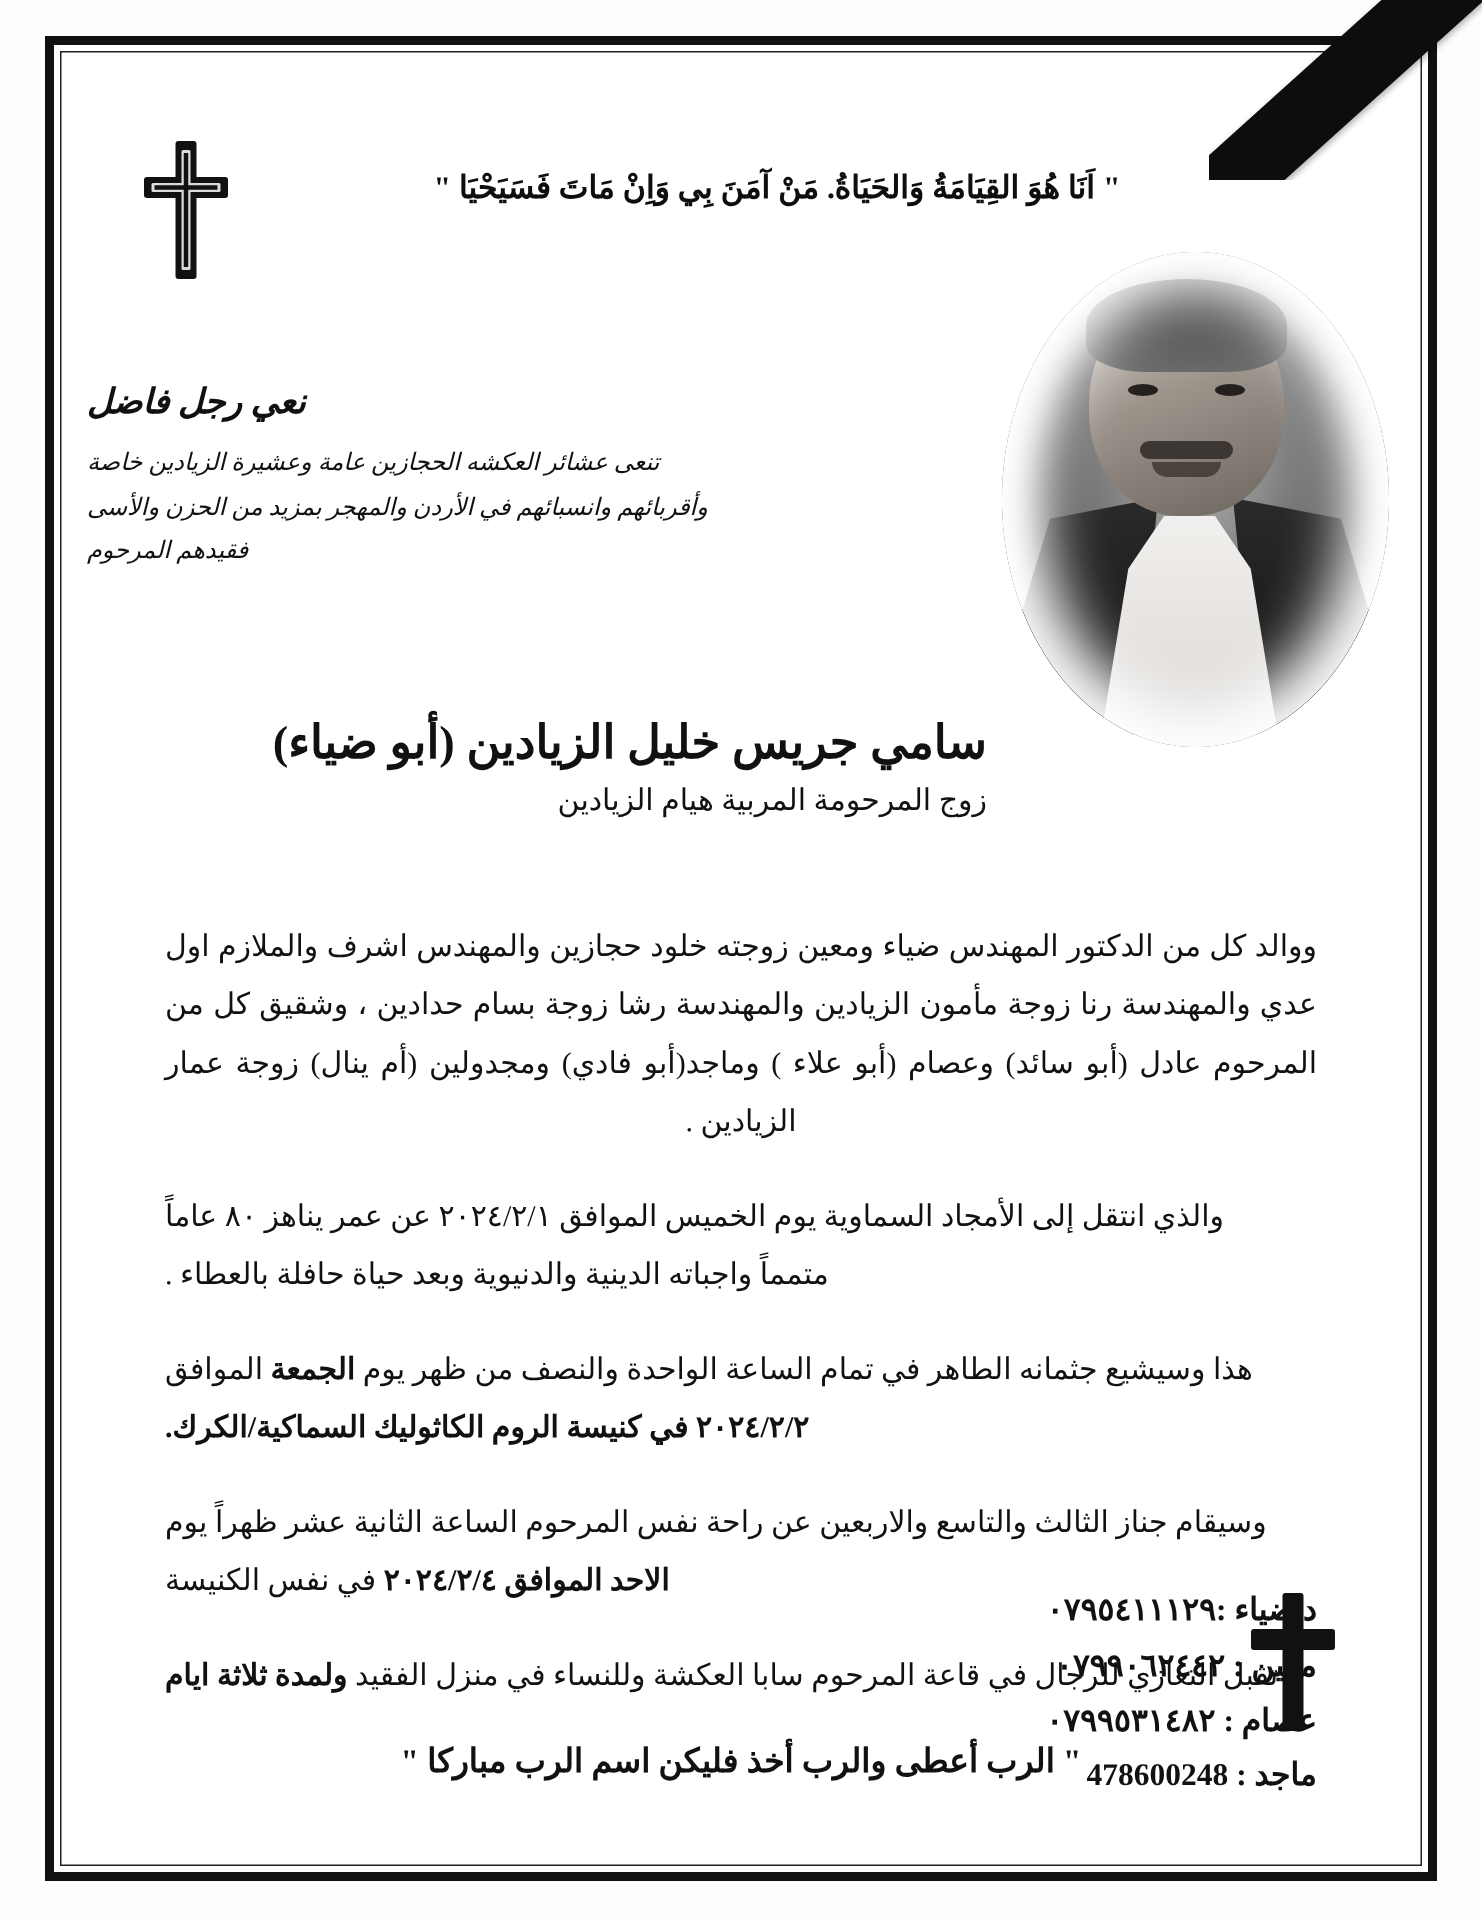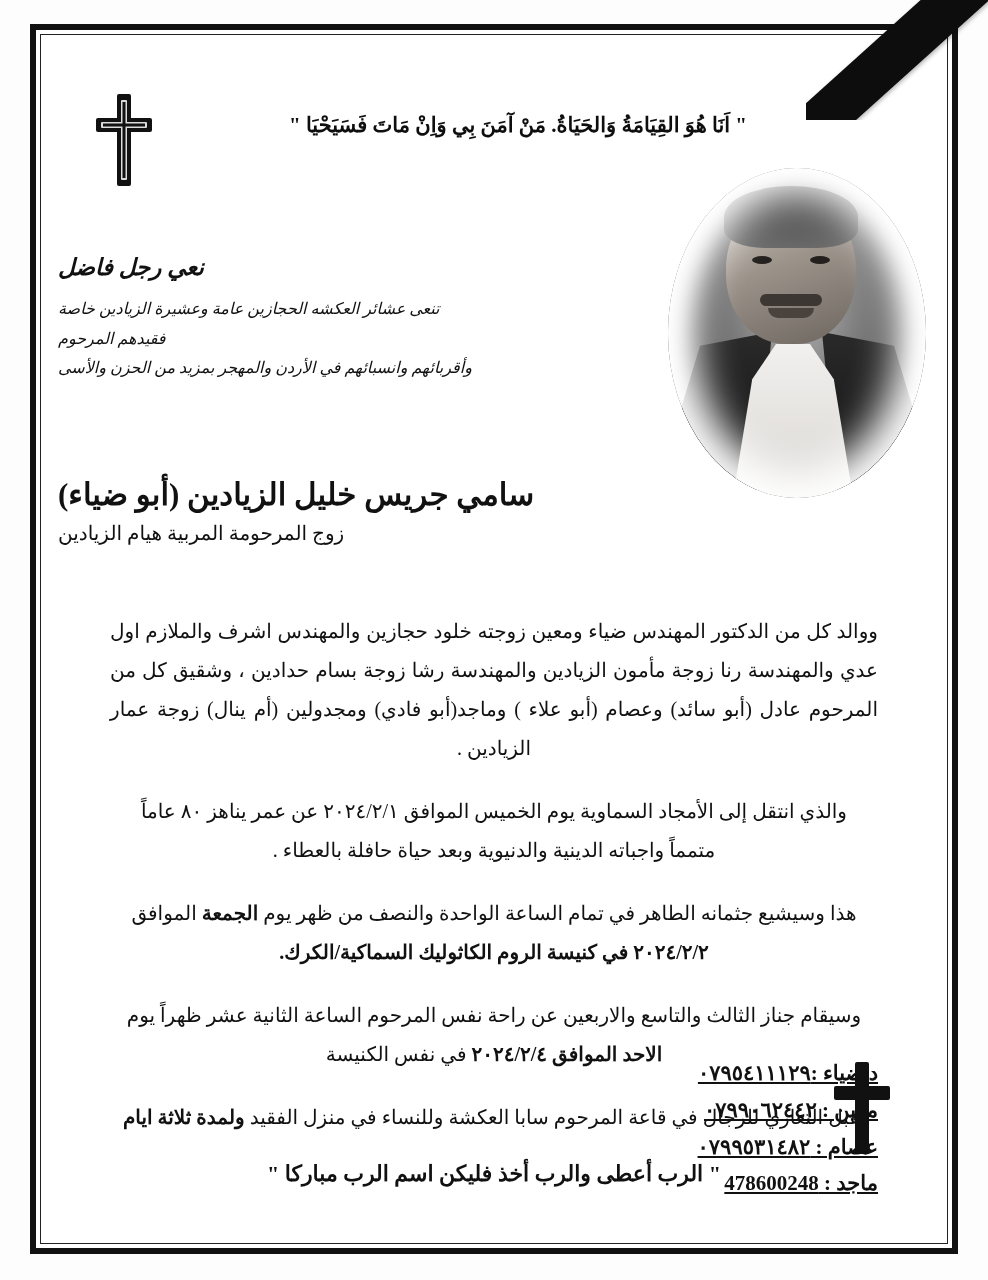--- a/index.html
+++ b/index.html
@@ -209,21 +209,21 @@
   .intro .p {
     font-size: 16px;
     line-height: 1.85;
   }
 
   .name-block {
     position: absolute;
     top: 424px;
     right: 276px;
     width: 600px;
-    text-align: left;
+    text-align: right;
   }
   .name-block .name {
     font-size: 31px;
     font-weight: 700;
     letter-spacing: 0.5px;
   }
   .name-block .spouse {
     font-size: 20px;
     margin-top: 8px;
   }
@@ -231,21 +231,21 @@
   
   .body-text {
     position: absolute;
     top: 560px;
     right: 56px;
     left: 56px;
   }
   .para {
     font-size: 20px;
     line-height: 1.95;
-    text-align: center;
+    text-align: left;
     margin: 0 0 24px 0;
   }
   .para.just {
     text-align: justify;
     text-align-last: center;
   }
   .b { font-weight: 700; }
   .u { }
 
   .verse-bottom {
@@ -259,21 +259,21 @@
   .contacts {
     position: absolute;
     bottom: 26px;
     right: 56px;
     text-align: right;
     font-size: 21px;
     font-weight: 700;
     line-height: 1.75;
     direction: rtl;
   }
-  .contacts div { white-space: nowrap; text-decoration: underline; }
+  .contacts div { white-space: nowrap; }
 </style>
 </head>
 <body>
 
 <div class="page">
   <div class="border-frame">
     <div class="border-inner"></div>
   </div>
 
   <div class="ribbon">
@@ -312,22 +312,22 @@
           <i></i>
         </div>
       <div class="moustache"></div>
       <div class="mouth"></div>
       <div class="vignette"></div>
     </div>
 
     <div class="intro">
       <div class="h1">نعي رجل فاضل</div>
       <div class="p">تنعى عشائر العكشه الحجازين عامة وعشيرة الزيادين خاصة</div>
+      <div class="p">وأقربائهم وانسبائهم في الأردن والمهجر بمزيد من الحزن والأسى</div>
       <div class="p">فقيدهم المرحوم</div>
-      <div class="p">وأقربائهم وانسبائهم في الأردن والمهجر بمزيد من الحزن والأسى</div>
     </div>
 
     <div class="name-block">
       <div class="name">سامي جريس خليل الزيادين (أبو ضياء)</div>
       <div class="spouse">زوج المرحومة المربية هيام الزيادين</div>
     </div>
 
     <div class="body-text">
       <p class="para just">ووالد كل من الدكتور المهندس ضياء ومعين زوجته خلود حجازين والمهندس اشرف والملازم اول عدي والمهندسة رنا زوجة مأمون الزيادين والمهندسة رشا زوجة بسام حدادين ، وشقيق كل من المرحوم عادل (أبو سائد) وعصام (أبو علاء ) وماجد(أبو فادي) ومجدولين (أم ينال) زوجة عمار الزيادين .</p>
 

